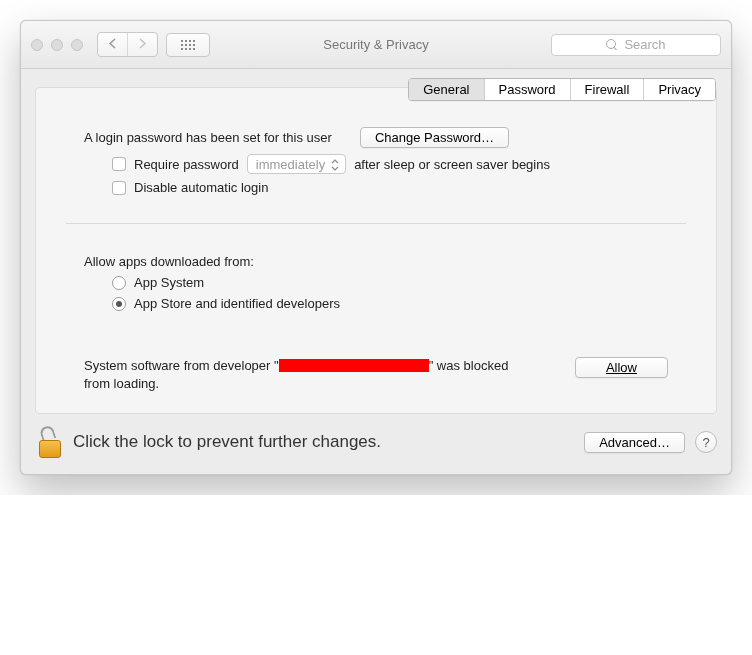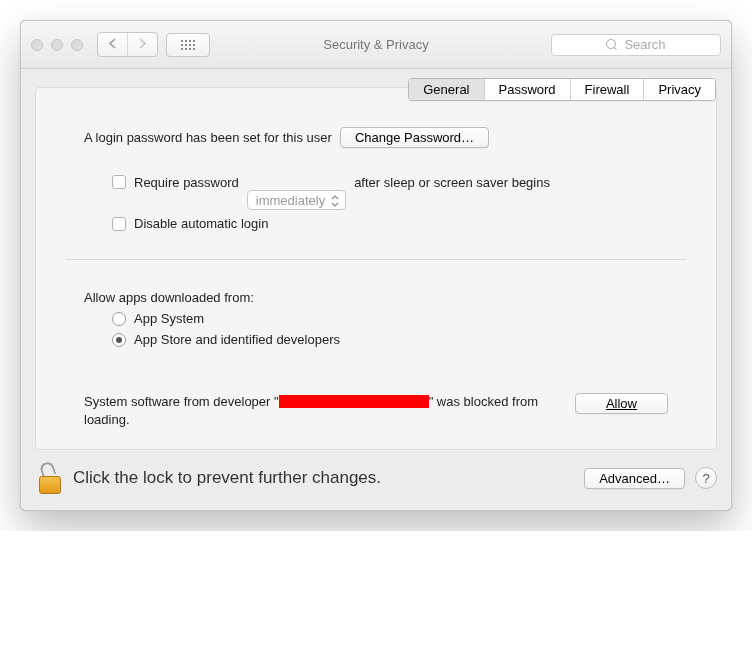--- a/index.html
+++ b/index.html
@@ -112,41 +112,41 @@
   .tab.sel { background: #e2e2e2; }
   .section { padding: 10px 48px 4px 48px; }
   .row { display: flex; align-items: center; gap: 8px; margin: 6px 0; font-size: 13px; color: #222;}
   .btn {
     background: linear-gradient(#ffffff,#f3f3f3);
     border: 1px solid #bcbcbc;
     border-radius: 4px;
     padding: 2px 14px;
     font-size: 13px;
     box-shadow: 0 1px 0 rgba(0,0,0,0.04);
+    margin-left: 20px;
   }
   .btn.disabled { color: #aaa; border-color: #d4d4d4; background: linear-gradient(#fafafa,#f2f2f2); }
   .checkbox {
     width: 14px; height: 14px;
     background: #fff;
     border: 1px solid #b4b4b4;
     border-radius: 3px;
     flex-shrink: 0;
   }
   .select {
     background: #fff;
     border: 1px solid #cacaca;
     border-radius: 4px;
     padding: 1px 20px 1px 8px;
     font-size: 13px;
     color: #9a9a9a;
     position: relative;
     height: 20px;
     display: inline-flex;
     align-items: center;
-    margin-top: 36px;
   }
   .select::after {
     content: "";
     position: absolute;
     right: 4px; top: 2px;
     width: 12px; height: 14px;
     background:
       linear-gradient(#777,#777) no-repeat 3px 3px/6px 1px,
       linear-gradient(#777,#777) no-repeat 3px 10px/6px 1px;
     opacity: 0;

